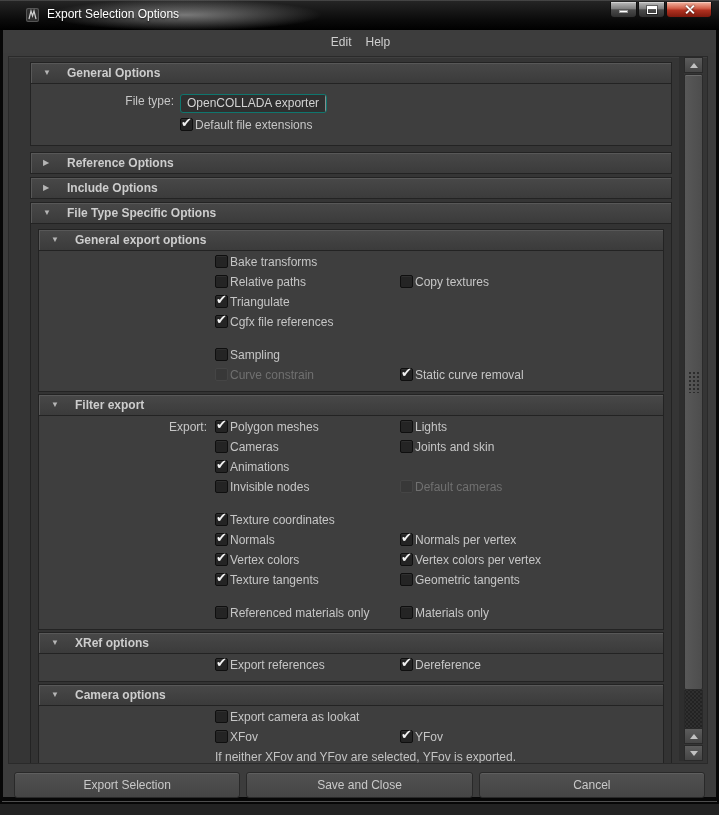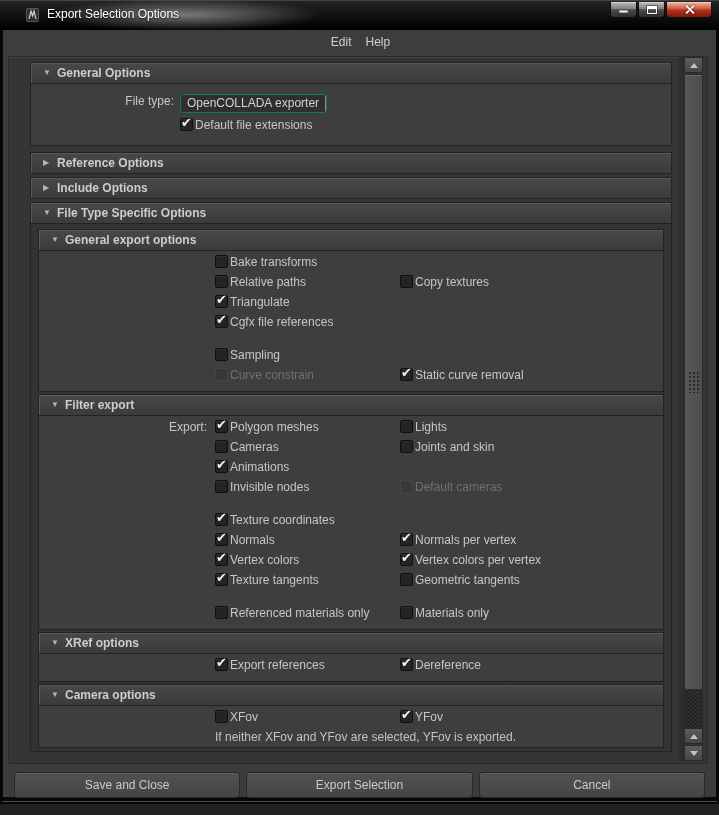--- a/index.html
+++ b/index.html
@@ -41,21 +41,21 @@
     border:1px solid #2a2a2a; overflow:hidden; box-shadow:inset 0 1px 0 rgba(130,130,130,.15); }
   .content { position:absolute; left:21px; top:5px; width:642px; }
 
   
   .section { border:1px solid #232323; margin-bottom:3px; background:#3e3e3e; }
   .content > .section:first-child { margin-bottom:6px; }
   .section.depth1 { margin-bottom:2px; }
   .sec-header { height:20px; background:linear-gradient(#484848,#3b3b3b);
     box-shadow:inset 1px 1px 0 #585858; display:flex; align-items:center; }
   .tri { width:10px; margin-left:12px; font-size:8px; color:#b5b5b5; line-height:10px; }
-  .sec-title { margin-left:4px; font-weight:bold; color:#cdcdcd; }
+  .sec-title { margin-left:14px; font-weight:bold; color:#cdcdcd; }
   .sec-body { border-top:1px solid #232323; padding:4px 0 3px; }
   .section.depth0 > .sec-body { padding:10px 0 7px; }
   .sec-body.nest { padding:5px 7px 1px !important; background:#333; }
 
   
   .row { position:relative; height:14px; margin-bottom:6px; }
   .row.dd-row { height:19px; margin-bottom:5px; }
   .spacer { height:13px; }
   .lead { position:absolute; left:0; top:0; text-align:right; color:#c6c6c6; line-height:15px; }
   .row.d0 .lead { width:143px; }
@@ -377,20 +377,26 @@
               </div>
               <div class="section depth1">
                 <div class="sec-header">
                   <span class="tri">▼</span>
                   <span class="sec-title">Camera options</span>
                 </div>
                 <div class="sec-body">
                   <div class="row d1">
                     <div class="check-item pos-left">
                       <span class="cbox"></span>
+                      <span class="clabel">Export camera as lookat</span>
+                    </div>
+                  </div>
+                  <div class="row d1">
+                    <div class="check-item pos-left">
+                      <span class="cbox"></span>
                       <span class="clabel">XFov</span>
                     </div>
                     <div class="check-item pos-right">
                       <span class="cbox">
                         <span class="check">✔</span>
                       </span>
                       <span class="clabel">YFov</span>
                     </div>
                   </div>
                   <div class="row d1 note-row">
@@ -413,19 +419,19 @@
         <div class="sb-btn sb-bot-up">
           <i class="ctri-up"></i>
         </div>
         <div class="sb-btn sb-bot-down">
           <i class="ctri-down"></i>
         </div>
       </div>
     </div>
 
     <div class="footer">
+      <div class="btn">Export Selection</div>
       <div class="btn">Save and Close</div>
-      <div class="btn">Export Selection</div>
       <div class="btn">Cancel</div>
     </div>
 
   </div>
 </div>
 
 </body></html>

